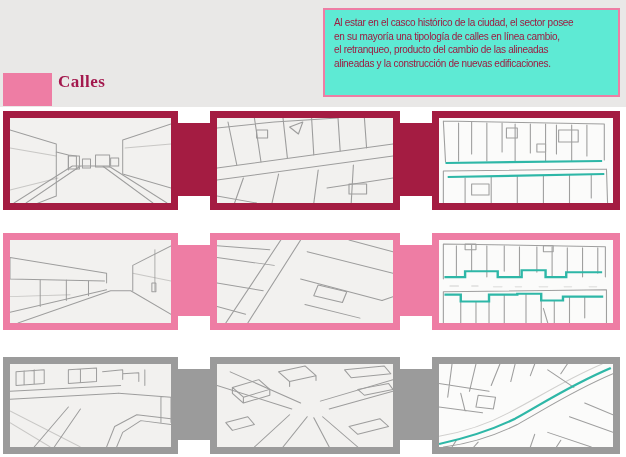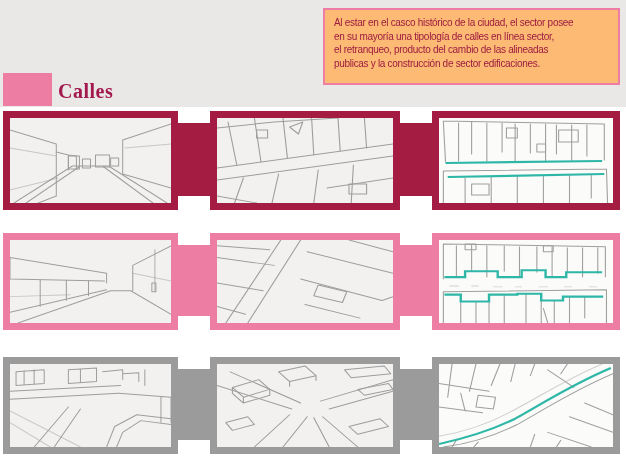--- a/index.html
+++ b/index.html
@@ -7,27 +7,27 @@
     width:626px;height:457px;background:#ffffff;
     font-family:"Liberation Sans", sans-serif;
     position:relative;overflow:hidden;
     --teal:#2eb7a7; --ink:#8f8f8f;
   }
   .page{position:absolute;inset:0;}
   
   .header{position:absolute;left:0;top:0;width:626px;height:107px;background:#e9e8e7;}
   .title-square{position:absolute;left:3px;top:73px;width:49px;height:33px;background:var(--accent,#ee7da4);}
   .title{
-    position:absolute;left:58px;top:80px;margin:0;
-    font-family:"Liberation Serif", serif;font-weight:bold;font-size:20px;
+    position:absolute;left:58px;top:72px;margin:0;
+    font-family:"Liberation Serif", serif;font-weight:bold;font-size:17px;
     color:#a3184d;letter-spacing:0.5px;
   }
   .intro{
-    position:absolute;left:323px;top:8px;width:297px;height:77px;
-    box-sizing:border-box;background:#fdba74;border:2px solid #ee7da4;
+    position:absolute;left:323px;top:8px;width:297px;height:89px;
+    box-sizing:border-box;background:#5eead4;border:2px solid #ee7da4;
     padding:6px 8px 4px 9px;
   }
   .intro .line{
     margin:0;color:#9d1b40;font-size:10px;line-height:13.5px;
     letter-spacing:-0.3px;white-space:nowrap;font-weight:400;
   }
   
   .row{position:absolute;left:0;width:626px;}
   .row1{top:111px;height:99px;}
   .row2{top:233px;height:97px;}
@@ -50,23 +50,23 @@
 </head>
 <body style="--teal: #2eb7a7; --ink: #8f8f8f;">
 
 <div class="page">
 
   <div class="header">
     <div class="title-square" style="--accent: #ee7da4;"></div>
     <h1 class="title">Calles</h1>
     <div class="intro">
       <p class="line">Al estar en el casco histórico de la ciudad, el sector posee</p>
-      <p class="line">en su mayoría una tipología de calles en línea sector,</p>
+      <p class="line">en su mayoría una tipología de calles en línea cambio,</p>
       <p class="line">el retranqueo, producto del cambio de las alineadas</p>
-      <p class="line">publicas y la construcción de sector edificaciones.</p>
+      <p class="line">alineadas y la construcción de nuevas edificaciones.</p>
     </div>
   </div>
 
   <section class="row row1" style="--accent: #a41c42;">
     <figure class="frame f1">
       <svg viewBox="0 0 160 85" preserveAspectRatio="none">
         <g class="lt">
             <path d="M0,30 L46,38 M114,30 L160,26 M48,60 L0,72"></path>
           </g>
         <g class="sk">

